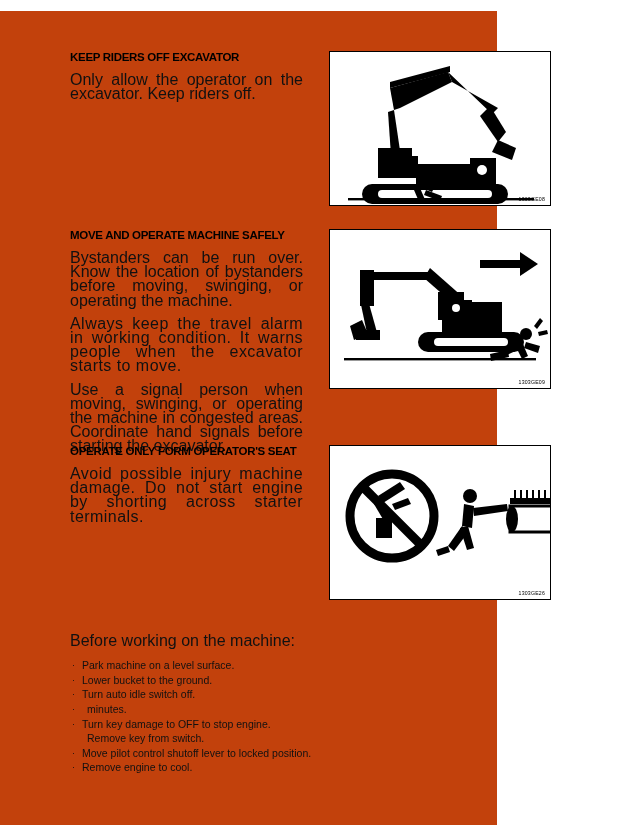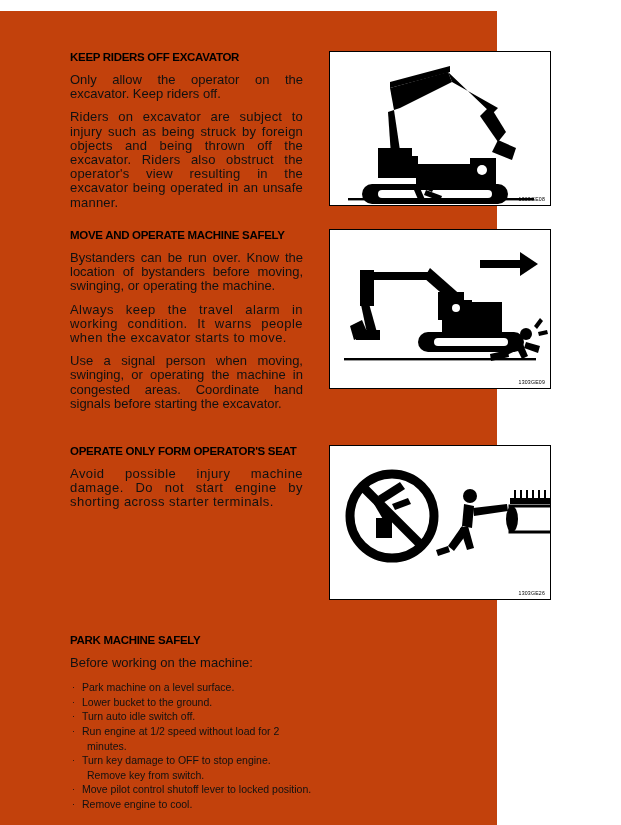--- a/index.html
+++ b/index.html
@@ -38,21 +38,21 @@
 
   h2.heading {
     font-size: 11.5px;
     font-weight: bold;
     letter-spacing: -0.3px;
     margin: 0 0 9px 0;
     line-height: 13px;
     font-family: "Liberation Sans", sans-serif;
   }
   p.body {
-    font-size: 13px;
+    font-size: 16px;
     line-height: 14.2px;
     margin: 0 0 9px 0;
     text-align: justify;
     color: #111111;
   }
   p.body:last-child { margin-bottom: 0; }
 
   .figbox {
     border: 1px solid #000000;
     background: #ffffff;
@@ -129,21 +129,20 @@
           <path d="M96 138 l16 6 l-2 5 l-16 -6 Z" fill="#000"></path>
 
           <rect x="18" y="146" width="186" height="2.4" fill="#000"></rect>
         </svg>
         <span class="figcode">1303GE08</span>
       </div>
     </div>
     <div class="col-text">
       <h2 class="heading">KEEP RIDERS OFF EXCAVATOR</h2>
       <p class="body">Only allow the operator on the excavator.  Keep riders off.</p>
-      <p class="body tracked2">Riders on excavator are subject to injury such as being struck by foreign objects and being thrown off the excavator.  Riders also obstruct the operator's view resulting in the excavator being operated in an unsafe manner.</p>
     </div>
     <div class="clear"></div>
   </div>
 
   <div class="section" style="top:218px;">
     <div class="col-fig">
       <div class="figbox" style="width:222px;height:160px;">
         <svg width="220" height="158" viewBox="0 0 220 158">
 
           <path d="M150 30 h40 v-8 l18 12 l-18 12 v-8 h-40 Z" fill="#000"></path>
@@ -223,26 +222,25 @@
       </div>
     </div>
     <div class="col-text">
       <h2 class="heading">OPERATE ONLY FORM OPERATOR'S SEAT</h2>
       <p class="body tracked">Avoid possible injury machine damage.  Do not start engine by shorting across starter terminals.</p>
     </div>
     <div class="clear"></div>
   </div>
 
   <div class="section" style="top:623px;">
-    <h2 class="heading">PARK MACHINE SAFELY</h2>
     <p class="body" style="margin-bottom:10px;">Before working on the machine:</p>
     <ul class="bullets">
       <li><span class="dot">·</span><span>Park machine on a level surface.</span></li>
       <li><span class="dot">·</span><span>Lower bucket to the ground.</span></li>
       <li><span class="dot">·</span><span>Turn auto idle switch off.</span></li>
-      <li><span class="dot">·</span><span>Run engine at 1/2 speed without load for 2</span><span class="cont">minutes.</span></li>
+      <li><span class="dot">·</span><span class="cont">minutes.</span></li>
       <li><span class="dot">·</span><span>Turn key damage to OFF to stop engine.</span><span class="cont">Remove key from switch.</span></li>
       <li><span class="dot">·</span><span>Move pilot control shutoff lever to locked position.</span></li>
       <li><span class="dot">·</span><span>Remove engine to cool.</span></li>
     </ul>
   </div>
 
 </div>
 
 </body></html>

